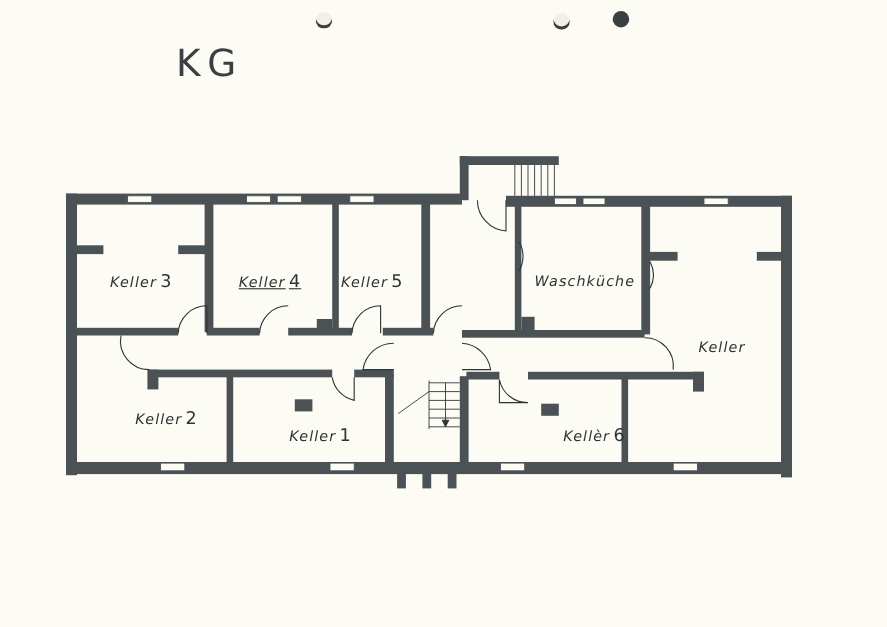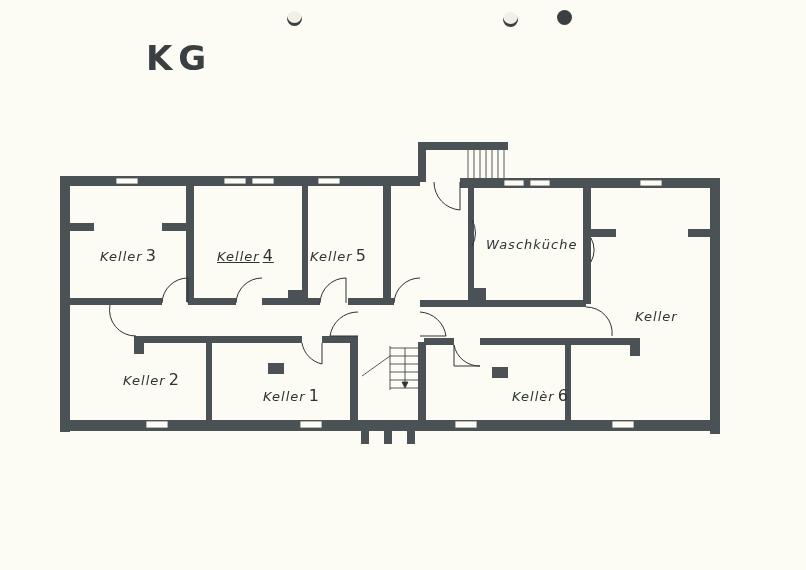--- a/index.html
+++ b/index.html
@@ -1,17 +1,17 @@
 <!DOCTYPE html>
 <html><head>
   <meta charset="utf-8">
   <style>
     html, body { margin:0; padding:0; background:#fcfbf4; }
     body { width:806px; height:570px; position:relative; overflow:hidden; font-family:"DejaVu Sans", sans-serif; }
-    .title { position:absolute; left:146px; top:38px; font-size:34px; letter-spacing:6px; color:#3a3f42; font-family:"DejaVu Sans", sans-serif; font-weight:bold; }
+    .title { position:absolute; left:160px; top:38px; font-size:34px; letter-spacing:6px; color:#3a3f42; font-family:"DejaVu Sans", sans-serif; font-weight:normal; }
     svg { position:absolute; left:0; top:0; }
     .label { position:absolute; font-style:italic; font-size:13px; color:#2e3336; letter-spacing:1px; white-space:nowrap; }
     .label .num { font-style:normal; font-size:16px; margin-left:3px; }
     .hole { position:absolute; width:15px; height:15px; border-radius:50%; background:#f3eee8; box-shadow:0 -3px 0 #3a3f42 inset; }
   </style>
 </head>
 <body>
 
 <div class="hole" style="left:287px;top:11px;"></div>
 <div class="hole" style="left:503px;top:12px;"></div>
@@ -117,17 +117,17 @@
     <line x1="390" y1="388" x2="418" y2="388"></line>
     <line x1="390" y1="356" x2="362" y2="376"></line>
     <line x1="405" y1="348" x2="405" y2="384"></line>
     <path d="M402 382 L405 388 L408 382 Z" fill="#2e3336"></path>
   </g>
 </svg>
 
 <div class="label" style="left:100px;top:246px;"><span>Keller</span><span class="num">3</span></div>
 <div class="label" style="left:217px;top:246px;text-decoration:underline;"><span>Keller</span><span class="num">4</span></div>
 <div class="label" style="left:310px;top:246px;"><span>Keller</span><span class="num">5</span></div>
-<div class="label" style="left:486px;top:237px;"><span>Waschküche</span></div>
+<div class="label" style="left:486px;top:249px;"><span>Waschküche</span></div>
 <div class="label" style="left:635px;top:309px;"><span>Keller</span></div>
 <div class="label" style="left:123px;top:370px;"><span>Keller</span><span class="num">2</span></div>
 <div class="label" style="left:263px;top:386px;"><span>Keller</span><span class="num">1</span></div>
 <div class="label" style="left:464px;top:386px;margin-left:48px;"><span>Kellèr</span><span class="num">6</span></div>
 
 </body></html>

